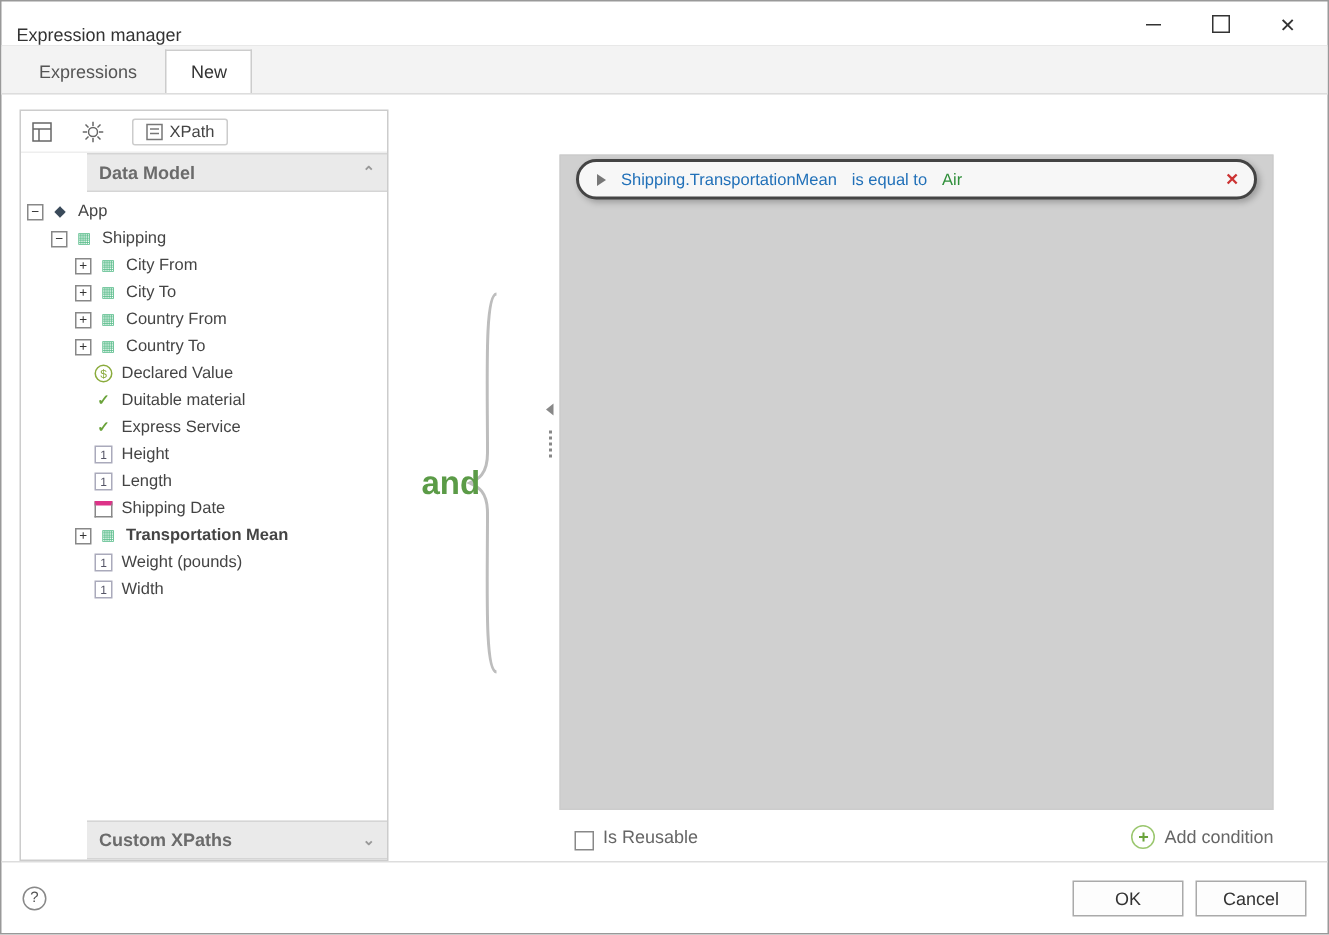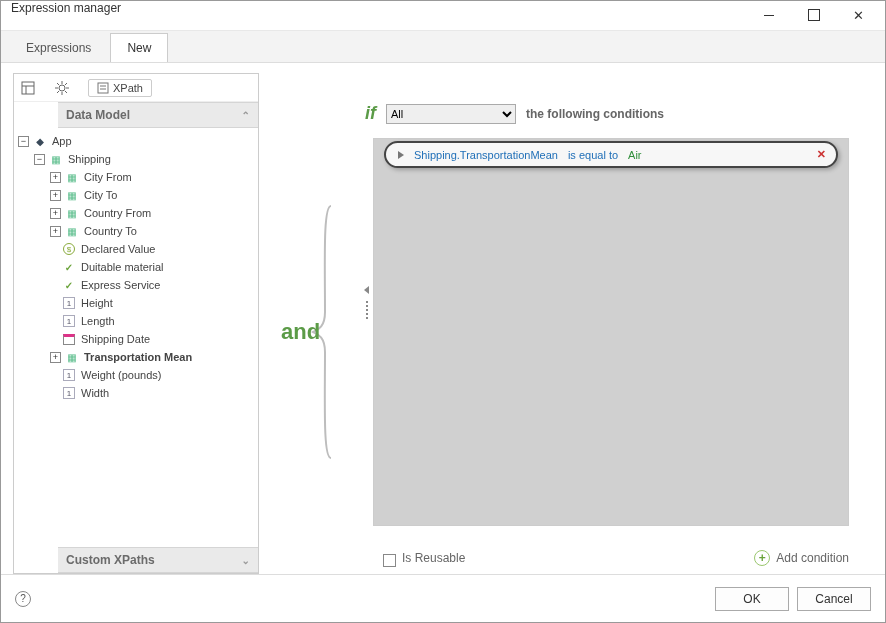--- a/index.html
+++ b/index.html
@@ -1,18 +1,18 @@
 <!DOCTYPE html>
 <html><head>
 <meta charset="utf-8">
 <style>
   * { box-sizing: border-box; font-family: "Segoe UI", Tahoma, sans-serif; }
   body { margin: 0; background: #fff; font-size: 12px; color: #333; }
   .window { width: 886px; height: 623px; border: 1px solid #999; background: #fff; display: flex; flex-direction: column; position: relative; }
-  .titlebar { height: 30px; display: flex; align-items: flex-start; padding: 0 4px 0 10px; border-bottom: 1px solid #e8e8e8; }
+  .titlebar { height: 30px; display: flex; align-items: flex-end; padding: 0 4px 0 10px; border-bottom: 1px solid #e8e8e8; }
   .titlebar .title { flex: 1; font-size: 12px; color: #333; }
   .titlebar .winbtn { width: 45px; height: 28px; display: flex; align-items: center; justify-content: center; font-size: 13px; color: #333; }
   .titlebar .winbtn.min::before { content: ""; display:block; width:10px; height:1px; background:#333; }
   .titlebar .winbtn.max::before { content: ""; display:block; width:10px; height:10px; border:1px solid #333; }
   .titlebar .winbtn.close::before { content: "✕"; font-size:13px; }
 
   .tabstrip { height: 32px; background: #f3f3f3; border-bottom: 1px solid #ddd; display: flex; align-items: flex-end; padding: 0 8px; }
   .tabstrip .tab { padding: 7px 16px; font-size: 12px; color: #555; border: 1px solid transparent; border-bottom: none; margin-right: 2px; }
   .tabstrip .tab.active { background: #fff; border-color: #ccc; color: #333; }
 
@@ -60,21 +60,21 @@
   .cond-pill .play { width:0; height:0; border-top:4px solid transparent; border-bottom:4px solid transparent; border-left:6px solid #777; margin-left:2px; }
   .cond-pill .field { color:#2170b8; }
   .cond-pill .op { color:#2170b8; }
   .cond-pill .val { color:#2f8f3a; }
   .cond-pill .del { color:#c33; font-weight:bold; margin-left:auto; cursor:default; }
 
   .drag-dots { position:absolute; left:-8px; top:42%; display:flex; flex-direction:column; gap:2px; }
   .drag-dots span { width:2px; height:2px; background:#888; display:block; }
   .drag-arrow { position:absolute; left:-10px; top:38%; width:0; height:0; border-top:4px solid transparent; border-bottom:4px solid transparent; border-right:5px solid #888; }
 
-  .bottomrow { display:flex; align-items:center; padding: 24px 24px 8px 110px; color:#666; font-size:12px; }
+  .bottomrow { display:flex; align-items:center; padding: 10px 24px 8px 110px; color:#666; font-size:12px; }
   .bottomrow .chk { width:13px; height:13px; border:1px solid #888; display:inline-block; margin-right:6px; position:relative; top:2px; }
   .bottomrow .plus { width:16px; height:16px; border-radius:50%; border:1px solid #9bc76f; color:#6aa33a; display:inline-flex; align-items:center; justify-content:center; font-weight:bold; margin-right:6px; font-size:12px; }
   .bottomrow .addcond { margin-left:auto; display:flex; align-items:center; color:#666; }
 
   .footer { height: 48px; border-top: 1px solid #ddd; display: flex; align-items: center; padding: 0 14px; }
   .footer .help { width:16px; height:16px; border:1px solid #888; border-radius:50%; display:flex; align-items:center; justify-content:center; font-size:10px; color:#555; }
   .footer .spacer { flex:1; }
   .footer button { width: 74px; height: 24px; margin-left: 8px; background:#fdfdfd; border:1px solid #aaa; font-size:12px; color:#333; }
 </style>
 </head>
@@ -259,25 +259,20 @@
         </div>
 
       <div class="panel-head">
         <span>Custom XPaths</span>
         <span class="chev">⌄</span>
       </div>
     </div>
 
     <div class="rightpane">
 
-      <div class="ifrow">
-        <span class="iflbl">if</span>
-        <select id="scope-select"><option>All</option></select>
-        <span class="thefollowing">the following conditions</span>
-      </div>
 
       <div class="condarea">
         <div class="andcol">
           <span class="andtxt">and</span>
           <svg class="brace" viewBox="0 0 24 260">
             <path d="M20,4 C12,4 14,60 14,110 C14,126 6,128 2,130 C6,132 14,134 14,150 C14,200 12,256 20,256"></path>
           </svg>
         </div>
 
         <div class="condbox" style="position:relative;">

